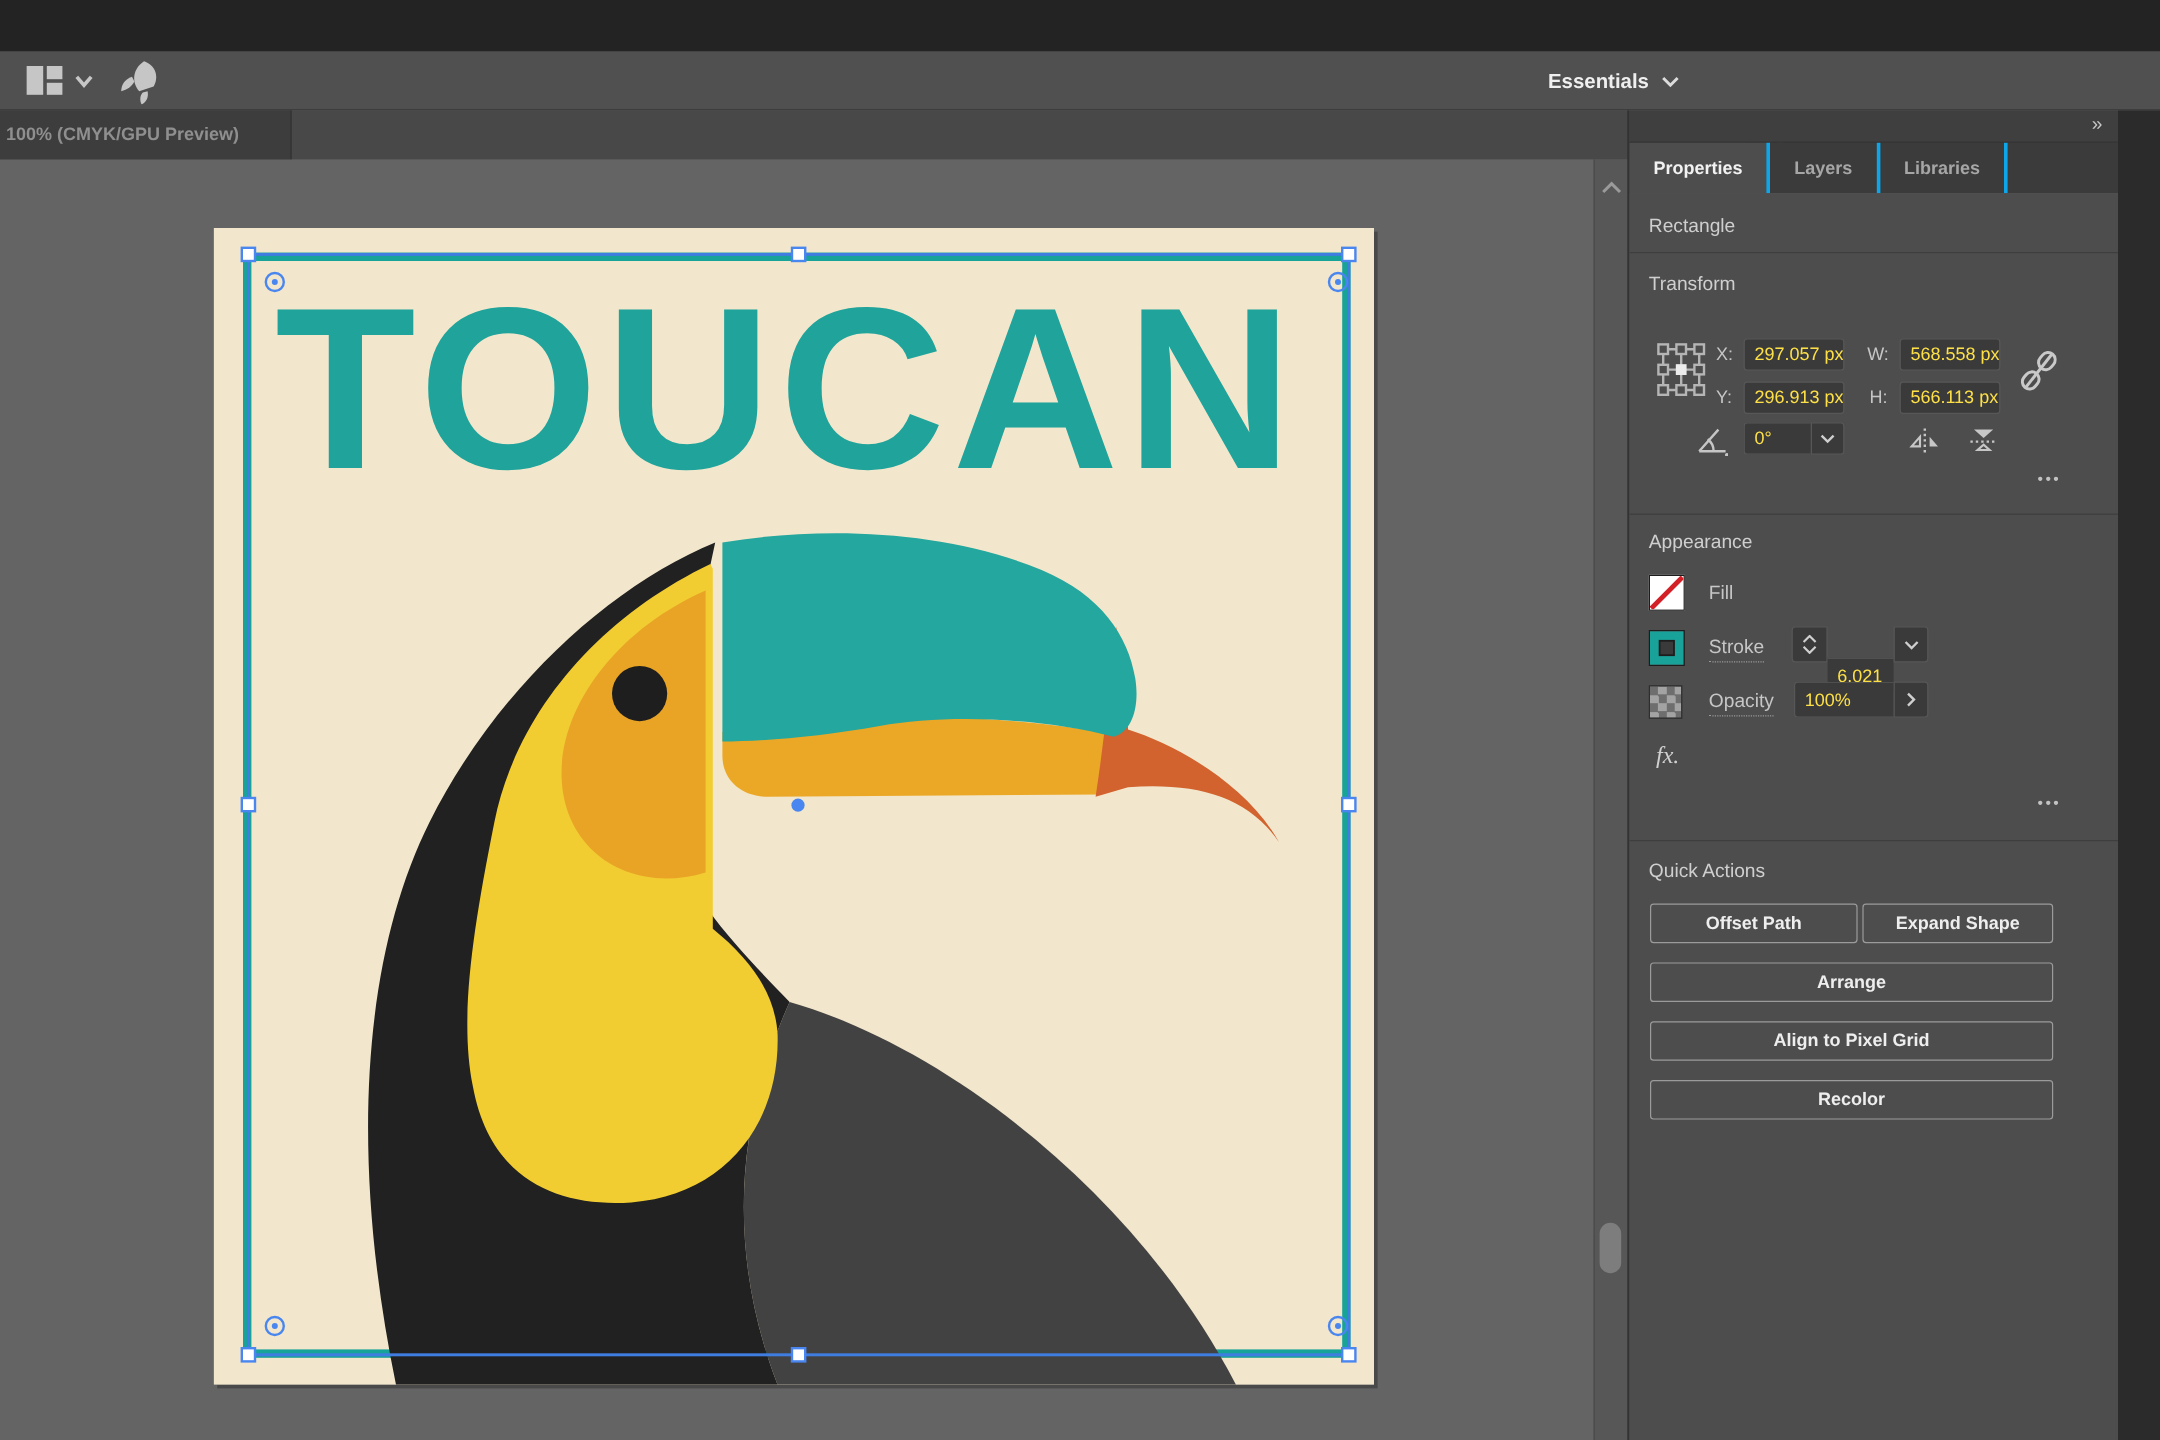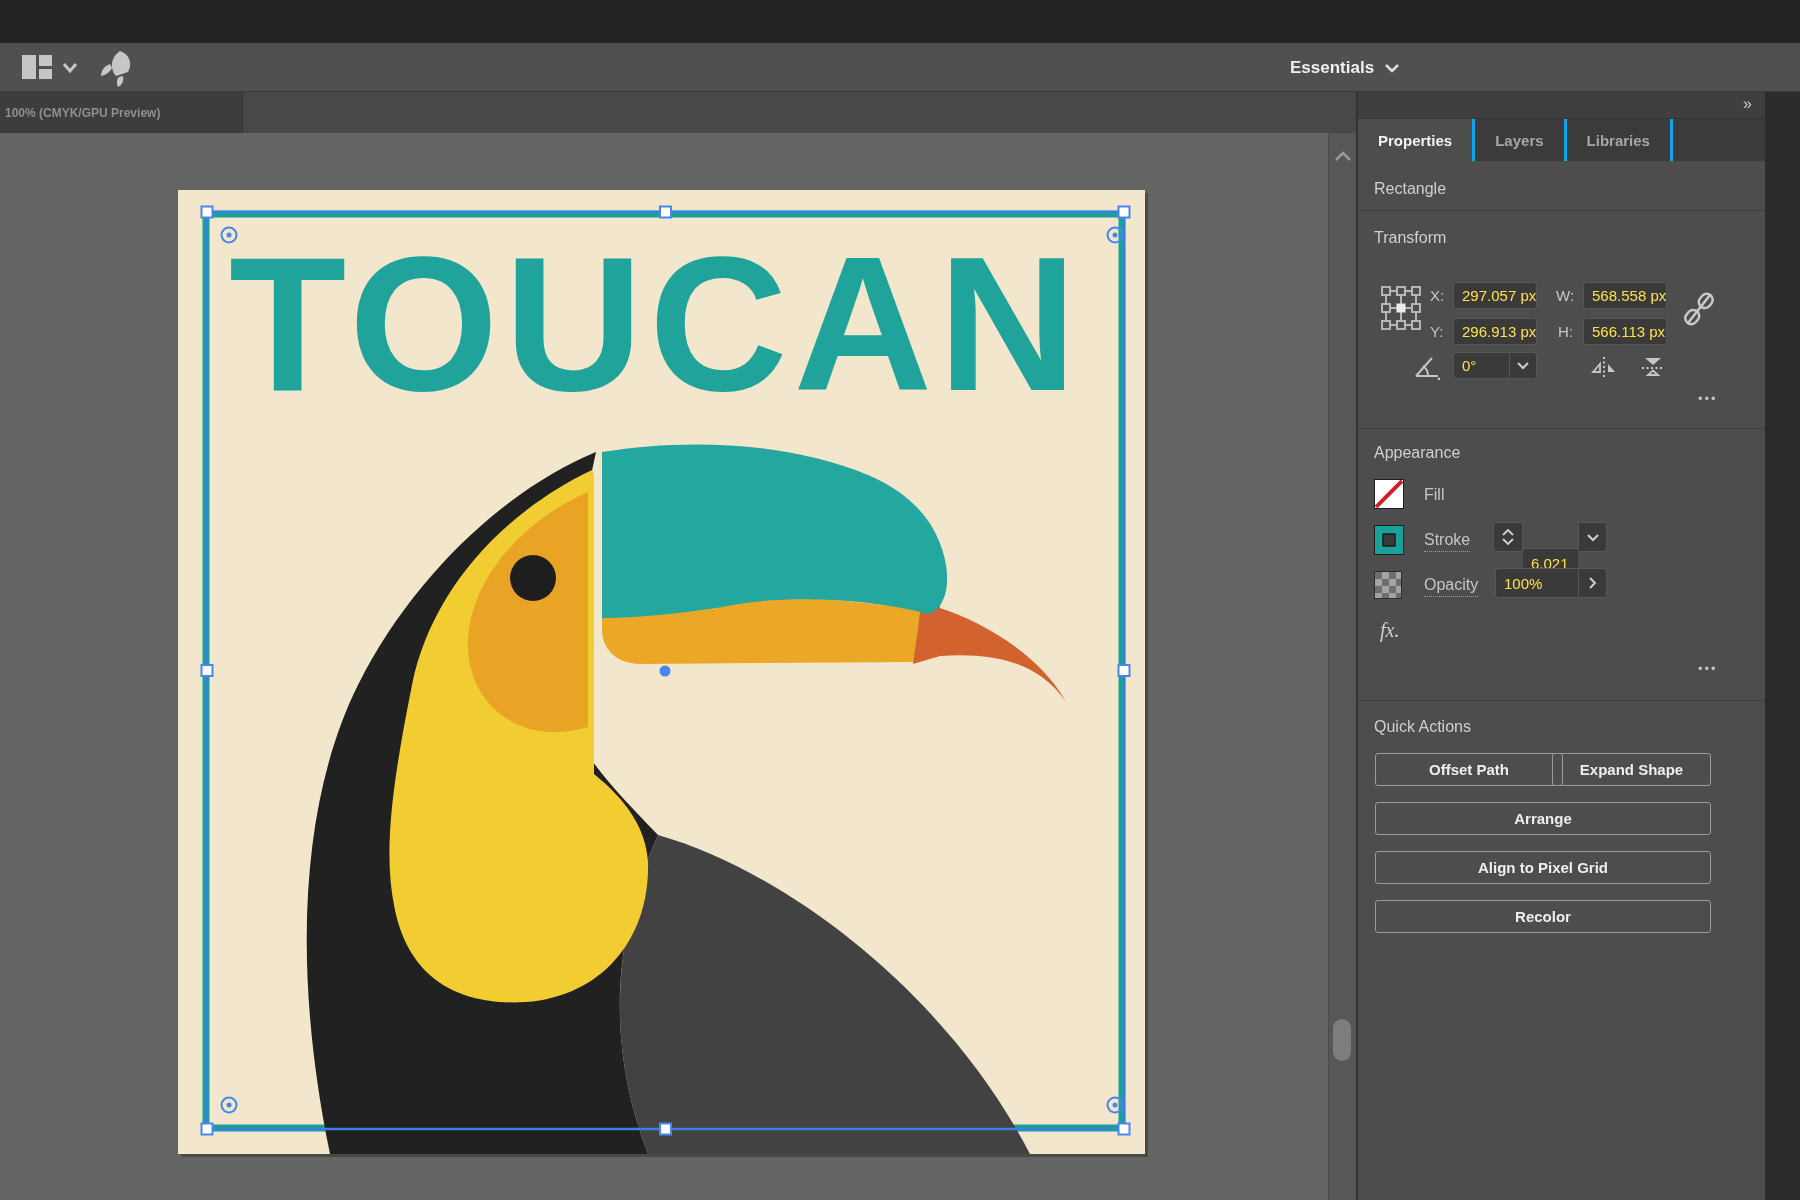--- a/index.html
+++ b/index.html
@@ -13,21 +13,21 @@
   .appbar-icon{top:9px;height:32px;display:flex;align-items:center;}
   #workspace{top:0;height:49px;display:flex;align-items:center;gap:10px;cursor:default;}
   #workspace .ws-label{color:#efefef;font-size:17px;font-weight:bold;}
   #searchbox{left:1457px;top:53px;width:303px;height:35px;background:#414141;border:1px solid #2f2f2f;border-radius:3px;display:flex;align-items:center;padding:0 10px;gap:8px;}
   #searchbox input{flex:1;background:transparent;border:none;outline:none;color:#d8d8d8;font-size:15px;}
   #searchbox input::placeholder{color:#949494;}
 
   
   #docbar{left:0;top:92px;width:1358px;height:41px;background:#484848;}
   #doctab{left:0;top:0;width:243px;height:41px;background:#3d3d3d;border-right:1px solid #333;display:flex;align-items:center;}
-  #doctab span{color:#8f8f8f;font-size:12px;font-weight:bold;padding-left:5px;white-space:nowrap;overflow:hidden;}
+  #doctab span{color:#8f8f8f;font-size:15px;font-weight:bold;padding-left:5px;white-space:nowrap;overflow:hidden;}
 
   
   #canvas{left:0;top:133px;width:1328px;height:1067px;background:#646464;overflow:hidden;}
   #poster{left:178px;top:57px;width:967px;height:964px;box-shadow:3px 3px 0 rgba(40,40,40,.45);}
   #vscroll{left:1328px;top:133px;width:28px;height:1067px;background:#575757;border-left:1px solid #4a4a4a;}
   #vscroll .up{position:absolute;left:5px;top:18px;}
   #vscroll .thumb{position:absolute;left:4px;top:886px;width:18px;height:42px;border-radius:9px;background:#7d7d7d;}
   #panel-seam{left:1356px;top:92px;width:2px;height:1108px;background:#333;}
 
   
@@ -312,21 +312,21 @@
         <polyline points="2,2 7,7 2,12" fill="none" stroke="#cfcfcf" stroke-width="2"></polyline>
       </svg>
     </div>
 
     <span class="pb-abs" style="left:22px;top:458px;font-family:'Liberation Serif',serif;font-style:italic;font-size:20px;color:#d0d0d0;">fx.</span>
     <span class="pb-abs dots" style="left:340px;top:500px;">•••</span>
     <div class="divider" style="top:539px;"></div>
 
     <div class="pb-abs heading" style="left:16px;top:557px;">Quick Actions</div>
 
-    <button class="qbtn" style="left:17px;top:592px;width:188px;">
+    <button class="qbtn" style="left:17px;top:592px;width:173px;">
       <span>Offset Path</span>
     </button>
     <button class="qbtn" style="left:194px;top:592px;width:159px;">
       <span>Expand Shape</span>
     </button>
     <button class="qbtn" style="left:17px;top:641px;width:336px;">
       <span>Arrange</span>
     </button>
     <button class="qbtn" style="left:17px;top:690px;width:336px;">
       <span>Align to Pixel Grid</span>

